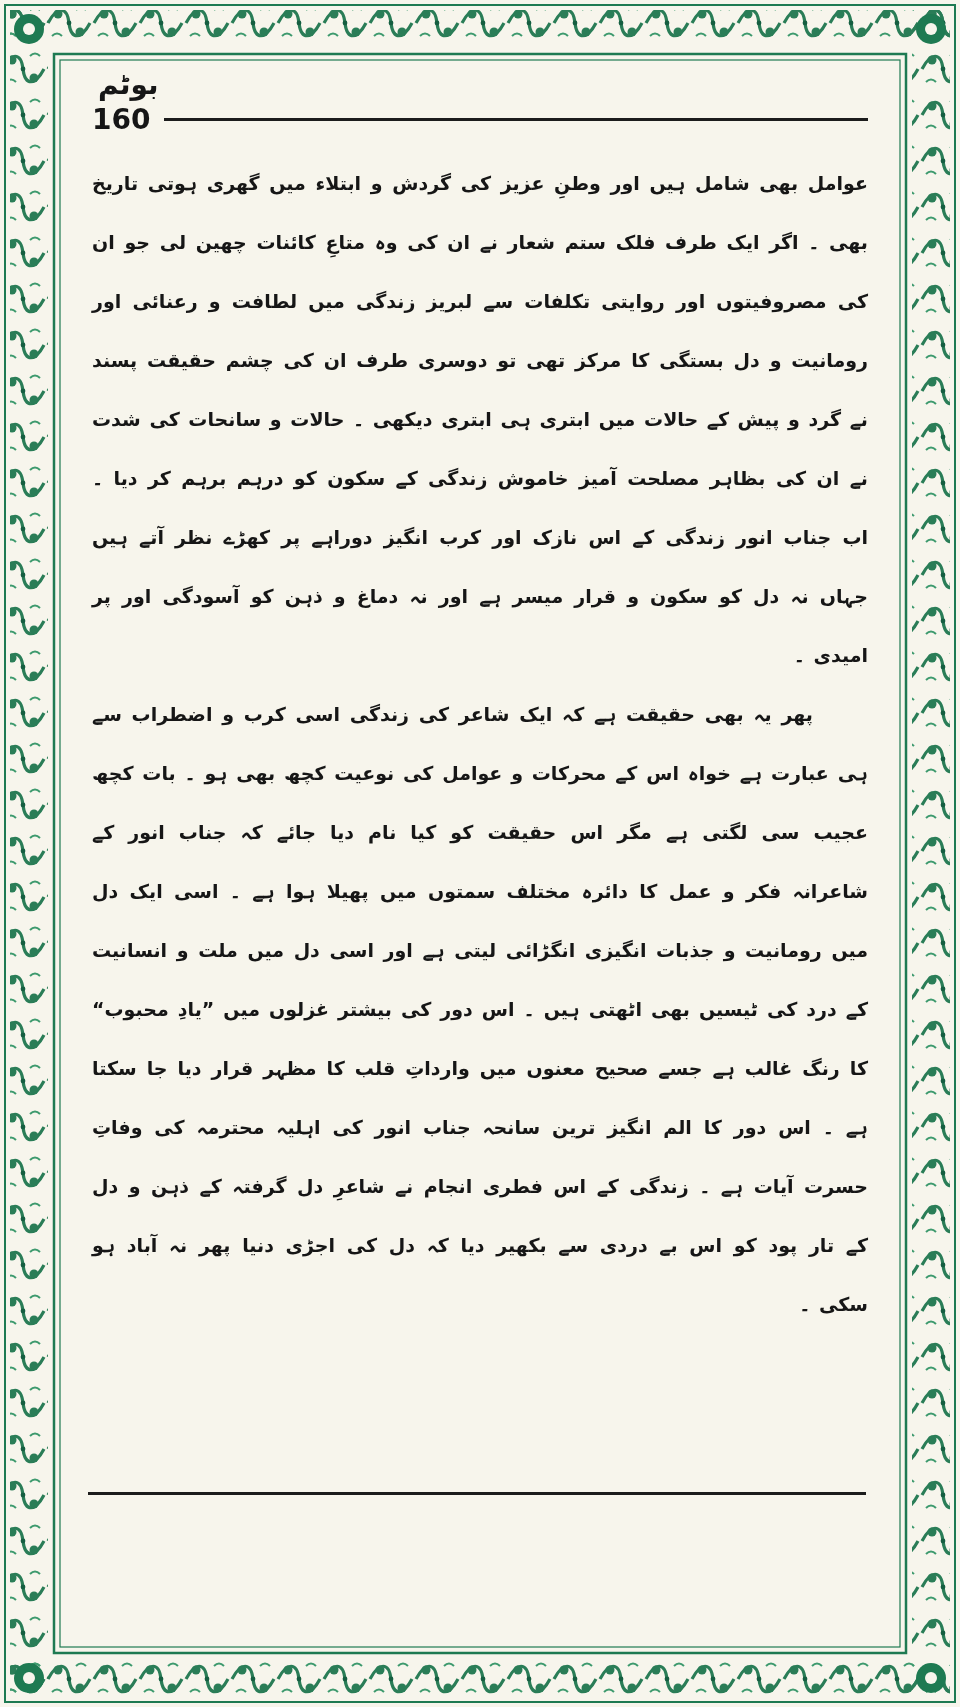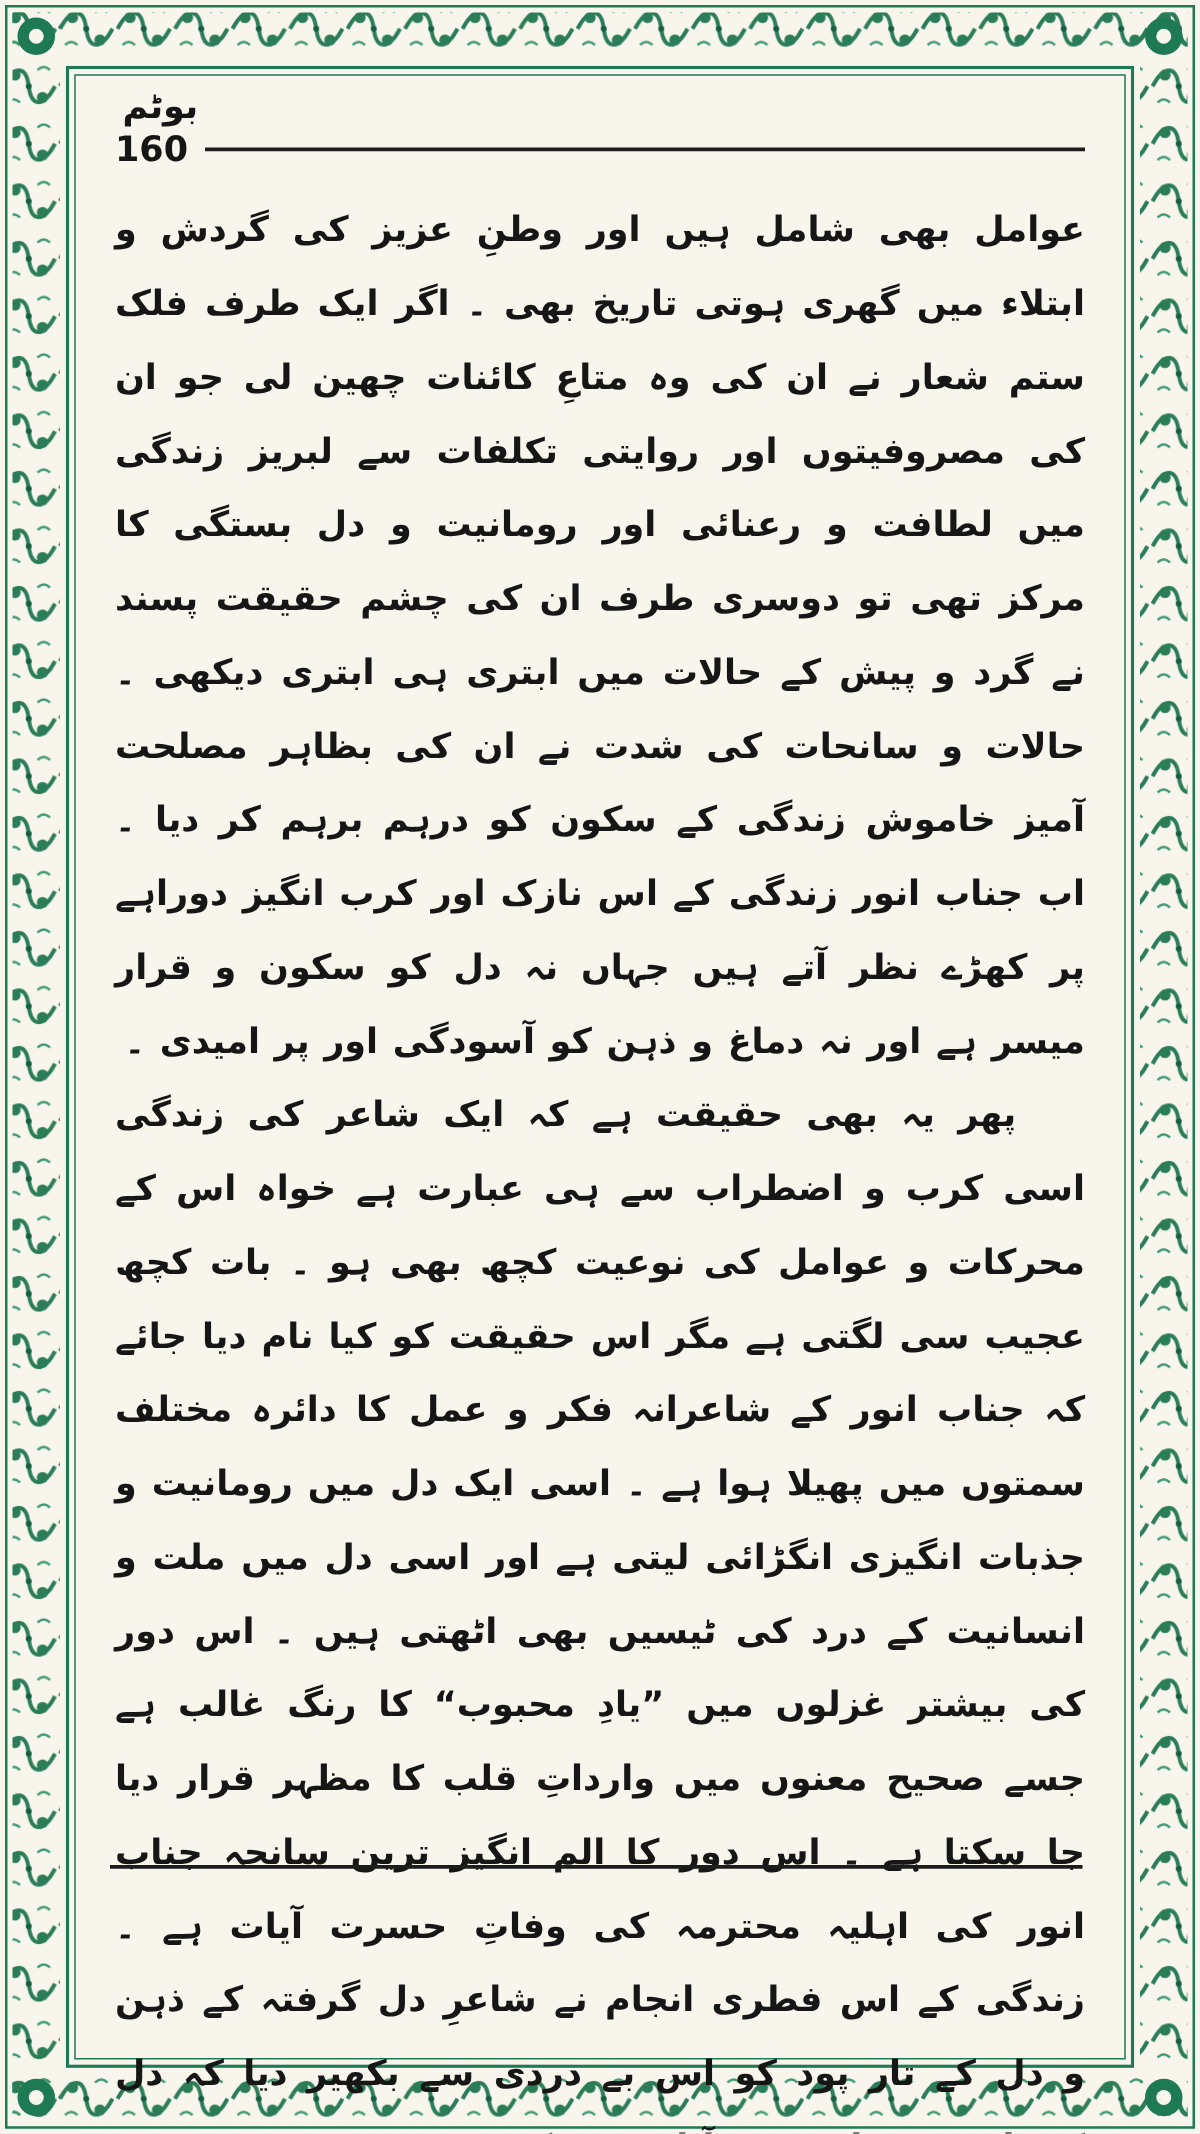--- a/index.html
+++ b/index.html
@@ -59,21 +59,21 @@
   .header-rule {
     flex: 1;
     height: 3px;
     background: #1c1c1c;
   }
   .body-text {
     margin-top: 18px;
   }
   .body-text p {
     margin: 0;
-    font-size: 28px;
+    font-size: 19px;
     line-height: 59px;
     text-align: justify;
     text-justify: inter-word;
     direction: rtl;
     font-weight: 600;
     letter-spacing: 0.5px;
     word-spacing: 2px;
   }
   .body-text p.indent-1 { text-indent: 55px; }
   .footnote-rule {

